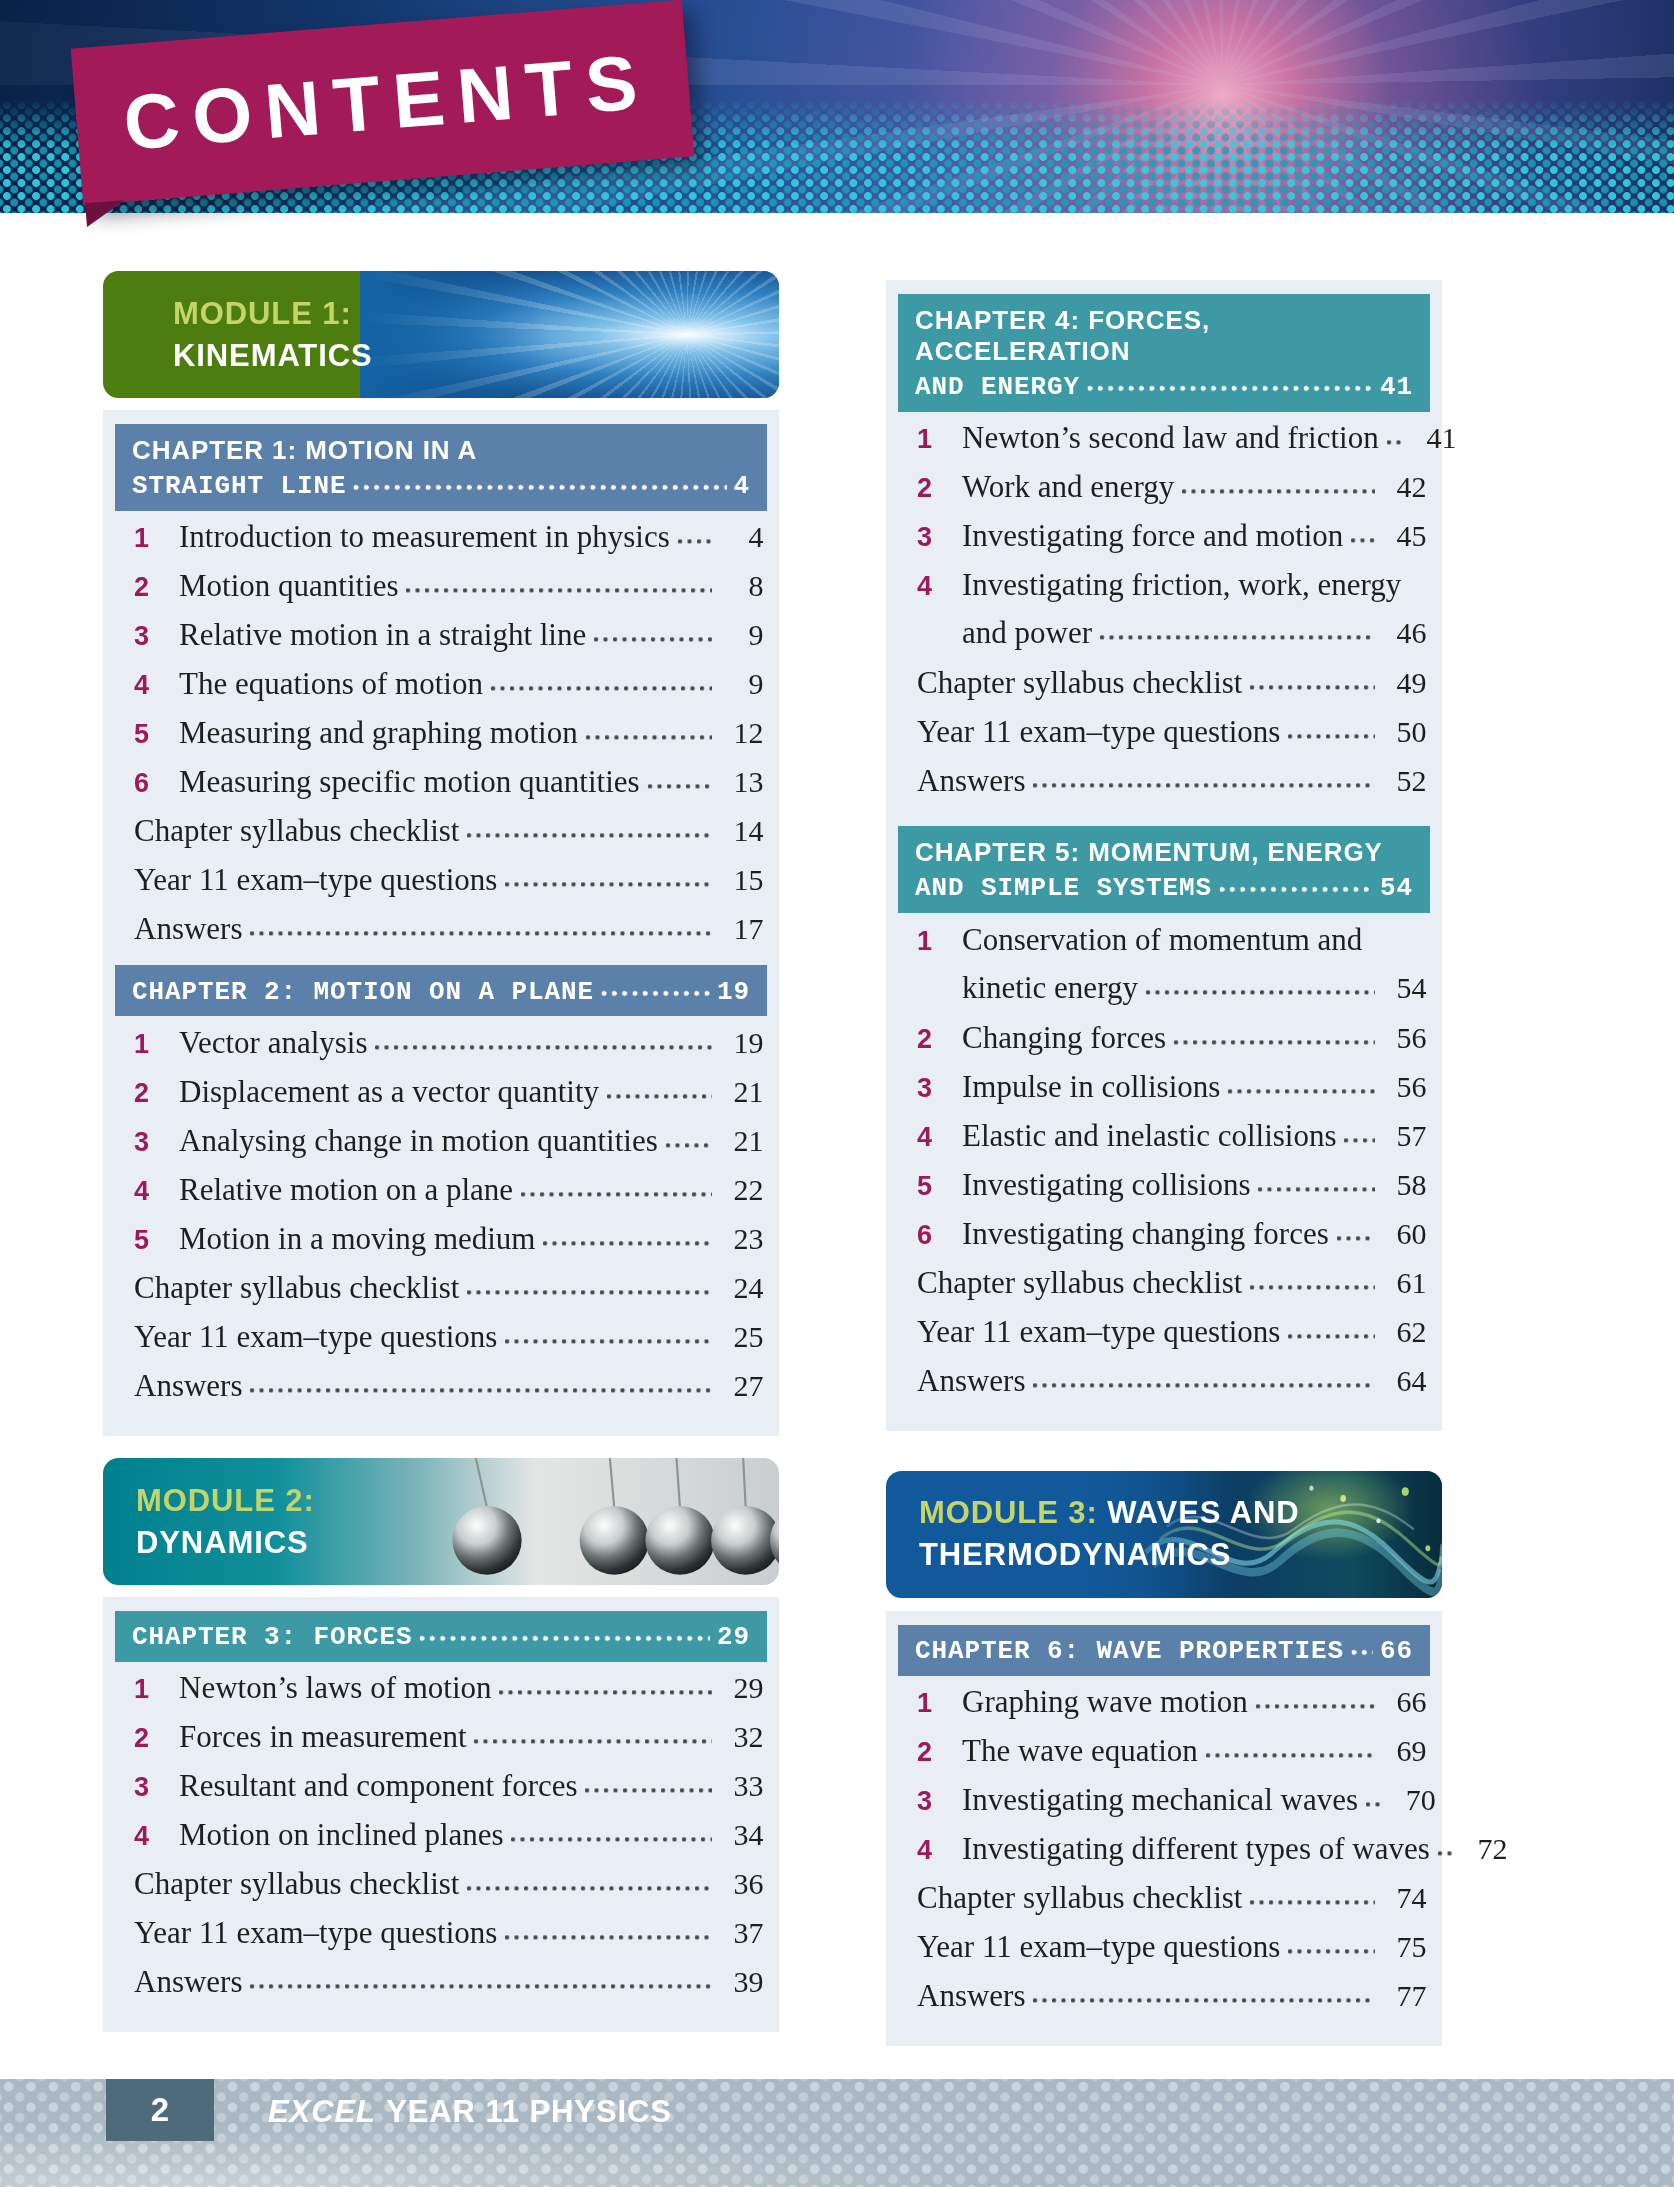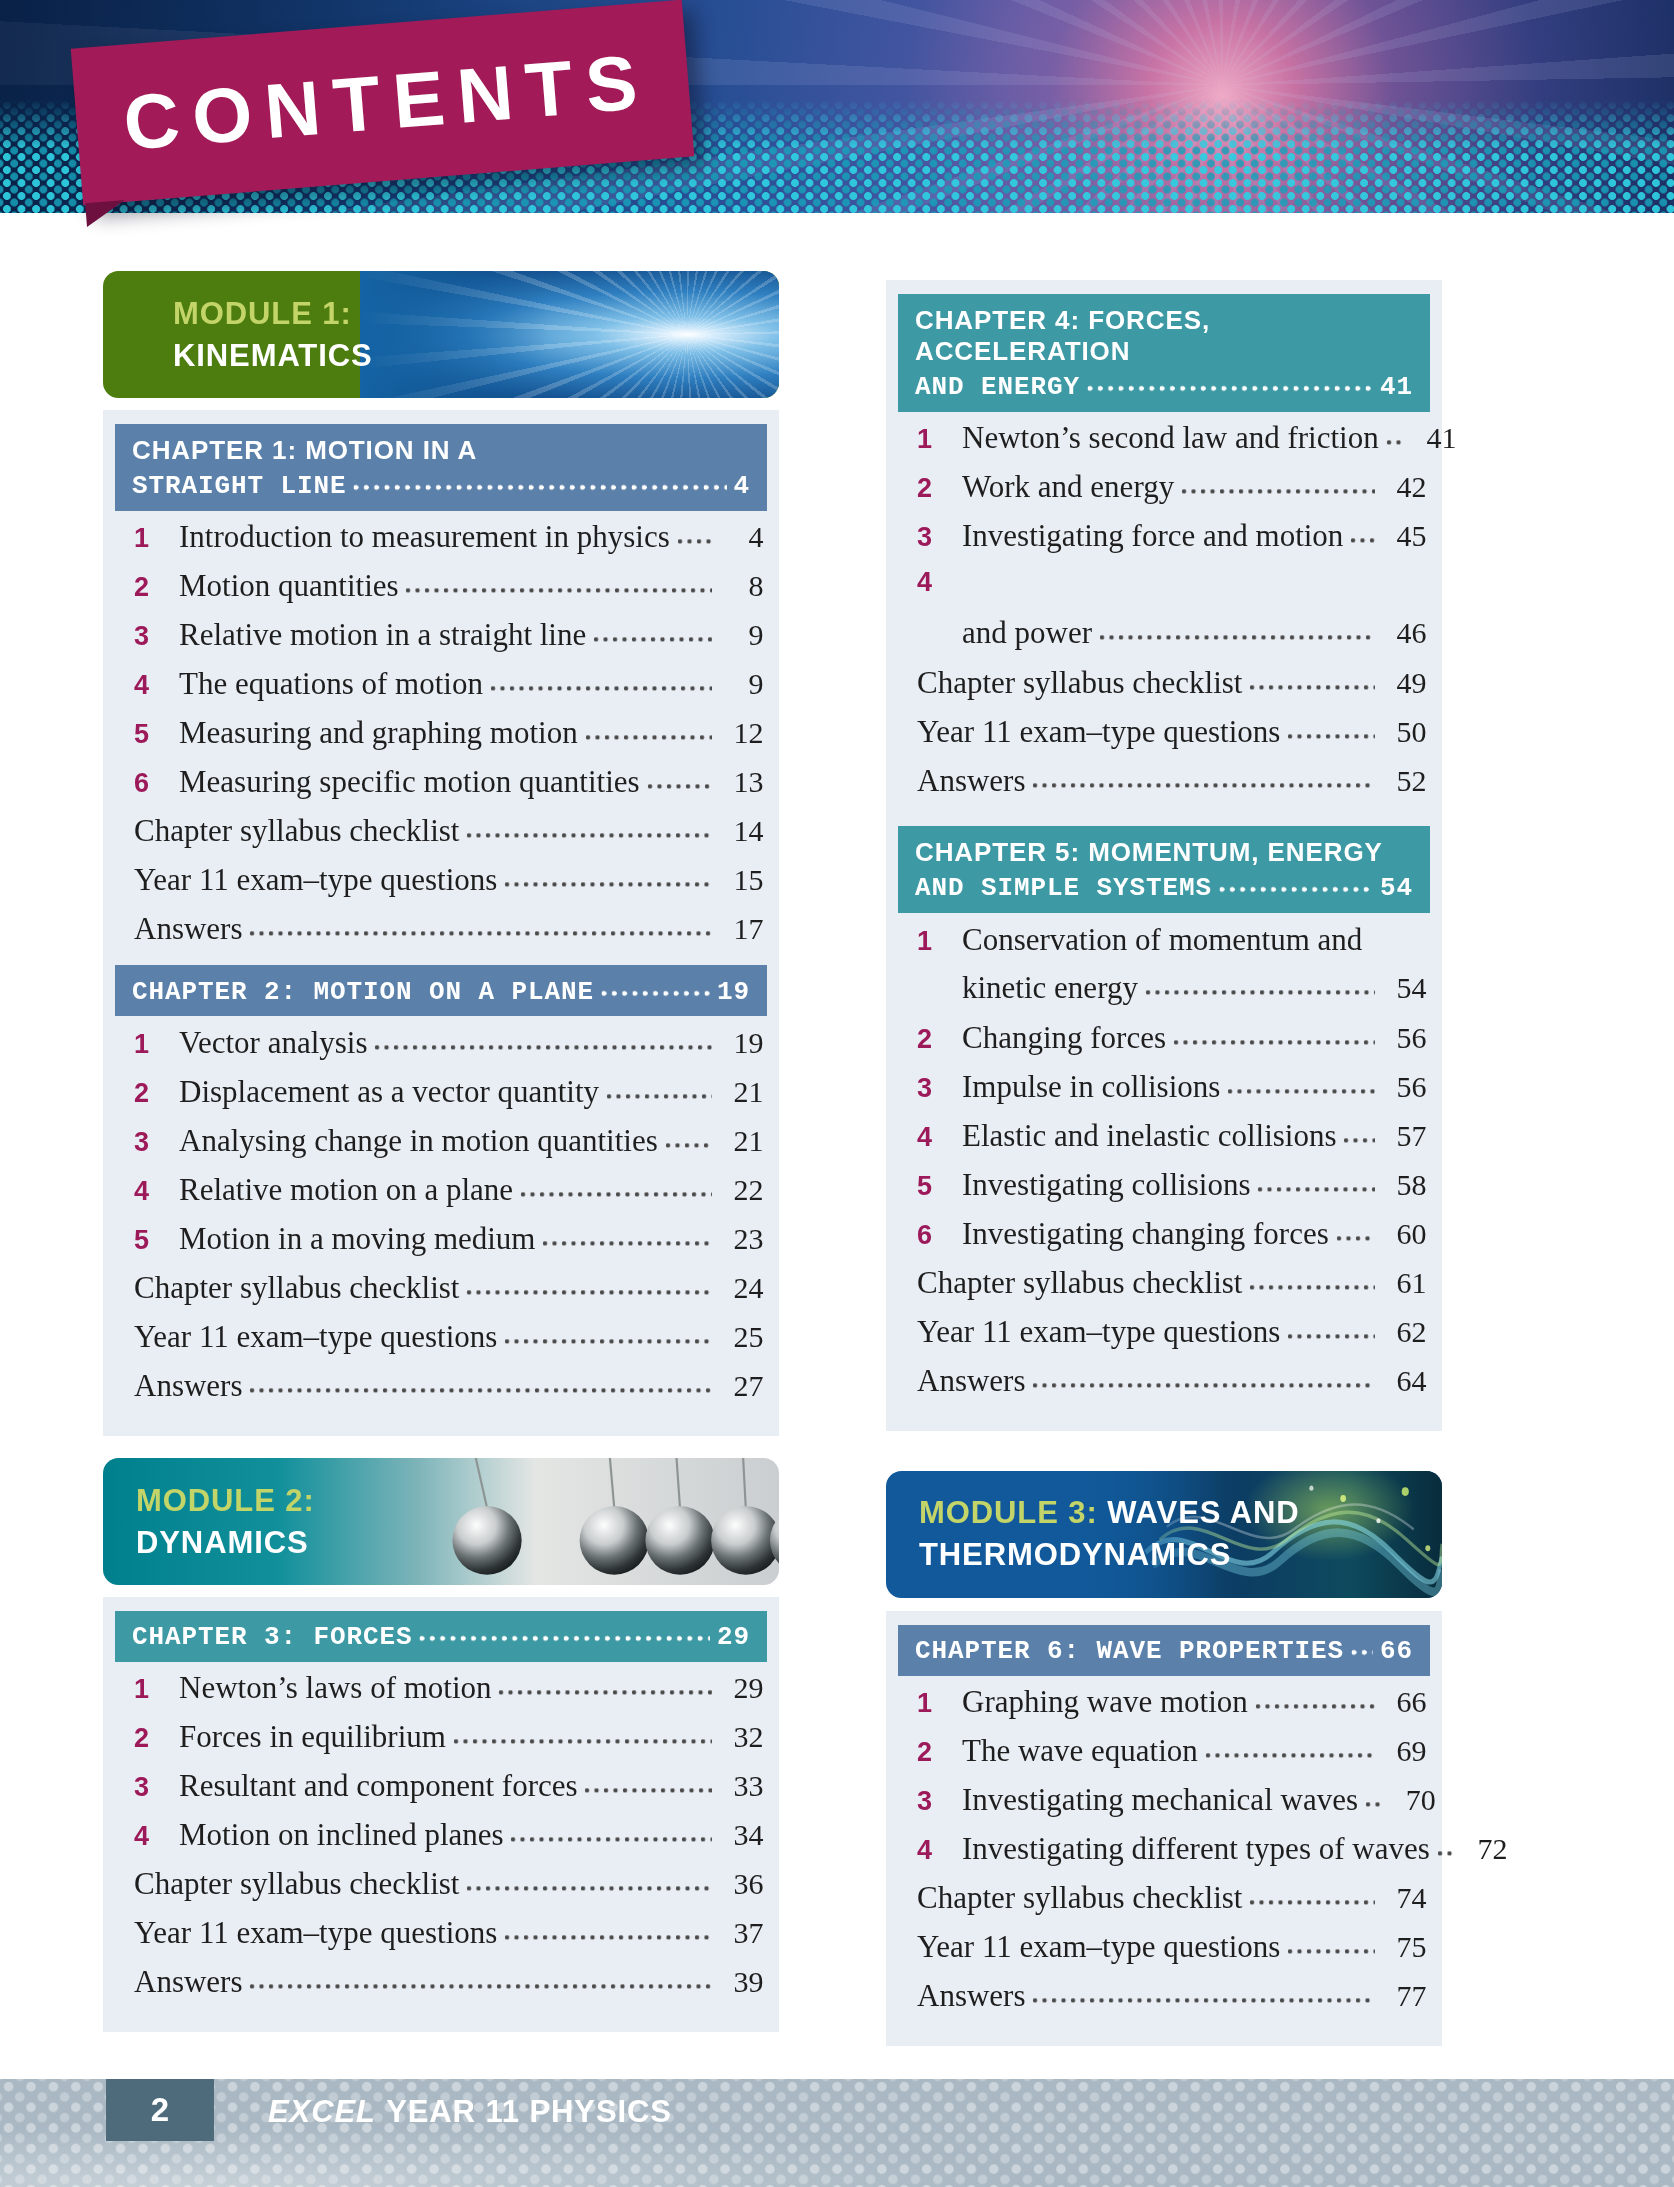--- a/index.html
+++ b/index.html
@@ -296,21 +296,21 @@
         </div>
       </div>
       <div class="row">
           <span class="n">1</span>
           <span class="t">Newton’s laws of motion</span>
           <span class="leader"></span>
           <span class="p">29</span>
         </div>
       <div class="row">
           <span class="n">2</span>
-          <span class="t">Forces in equilibrium</span>
+          <span class="t">Forces in measurement</span>
           <span class="leader"></span>
           <span class="p">32</span>
         </div>
       <div class="row">
           <span class="n">3</span>
           <span class="t">Resultant and component forces</span>
           <span class="leader"></span>
           <span class="p">33</span>
         </div>
       <div class="row">
@@ -363,20 +363,21 @@
         </div>
       <div class="row">
           <span class="n">3</span>
           <span class="t">Investigating force and motion</span>
           <span class="leader"></span>
           <span class="p">45</span>
         </div>
       <div class="rowgroup">
         <div class="row l1">
             <span class="n">4</span>
+            <span class="t">Investigating friction, work, energy</span>
           </div>
         <div class="row l2">
             <span class="t cont">and power</span>
             <span class="leader"></span>
             <span class="p">46</span>
           </div>
       </div>
       <div class="row extra">
           <span class="t">Chapter syllabus checklist</span>
           <span class="leader"></span>

